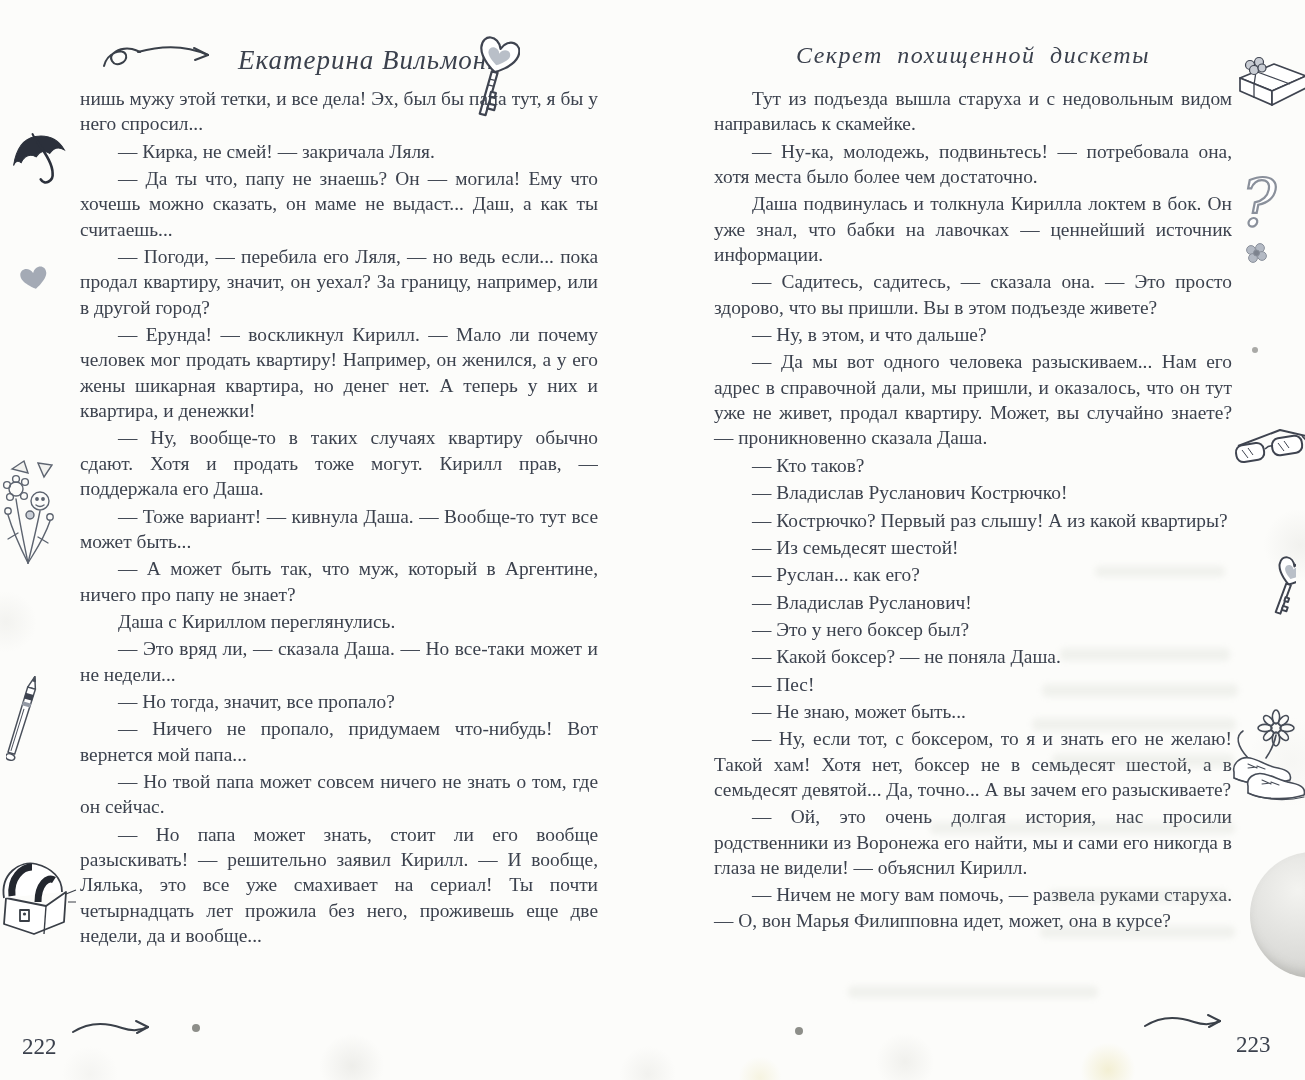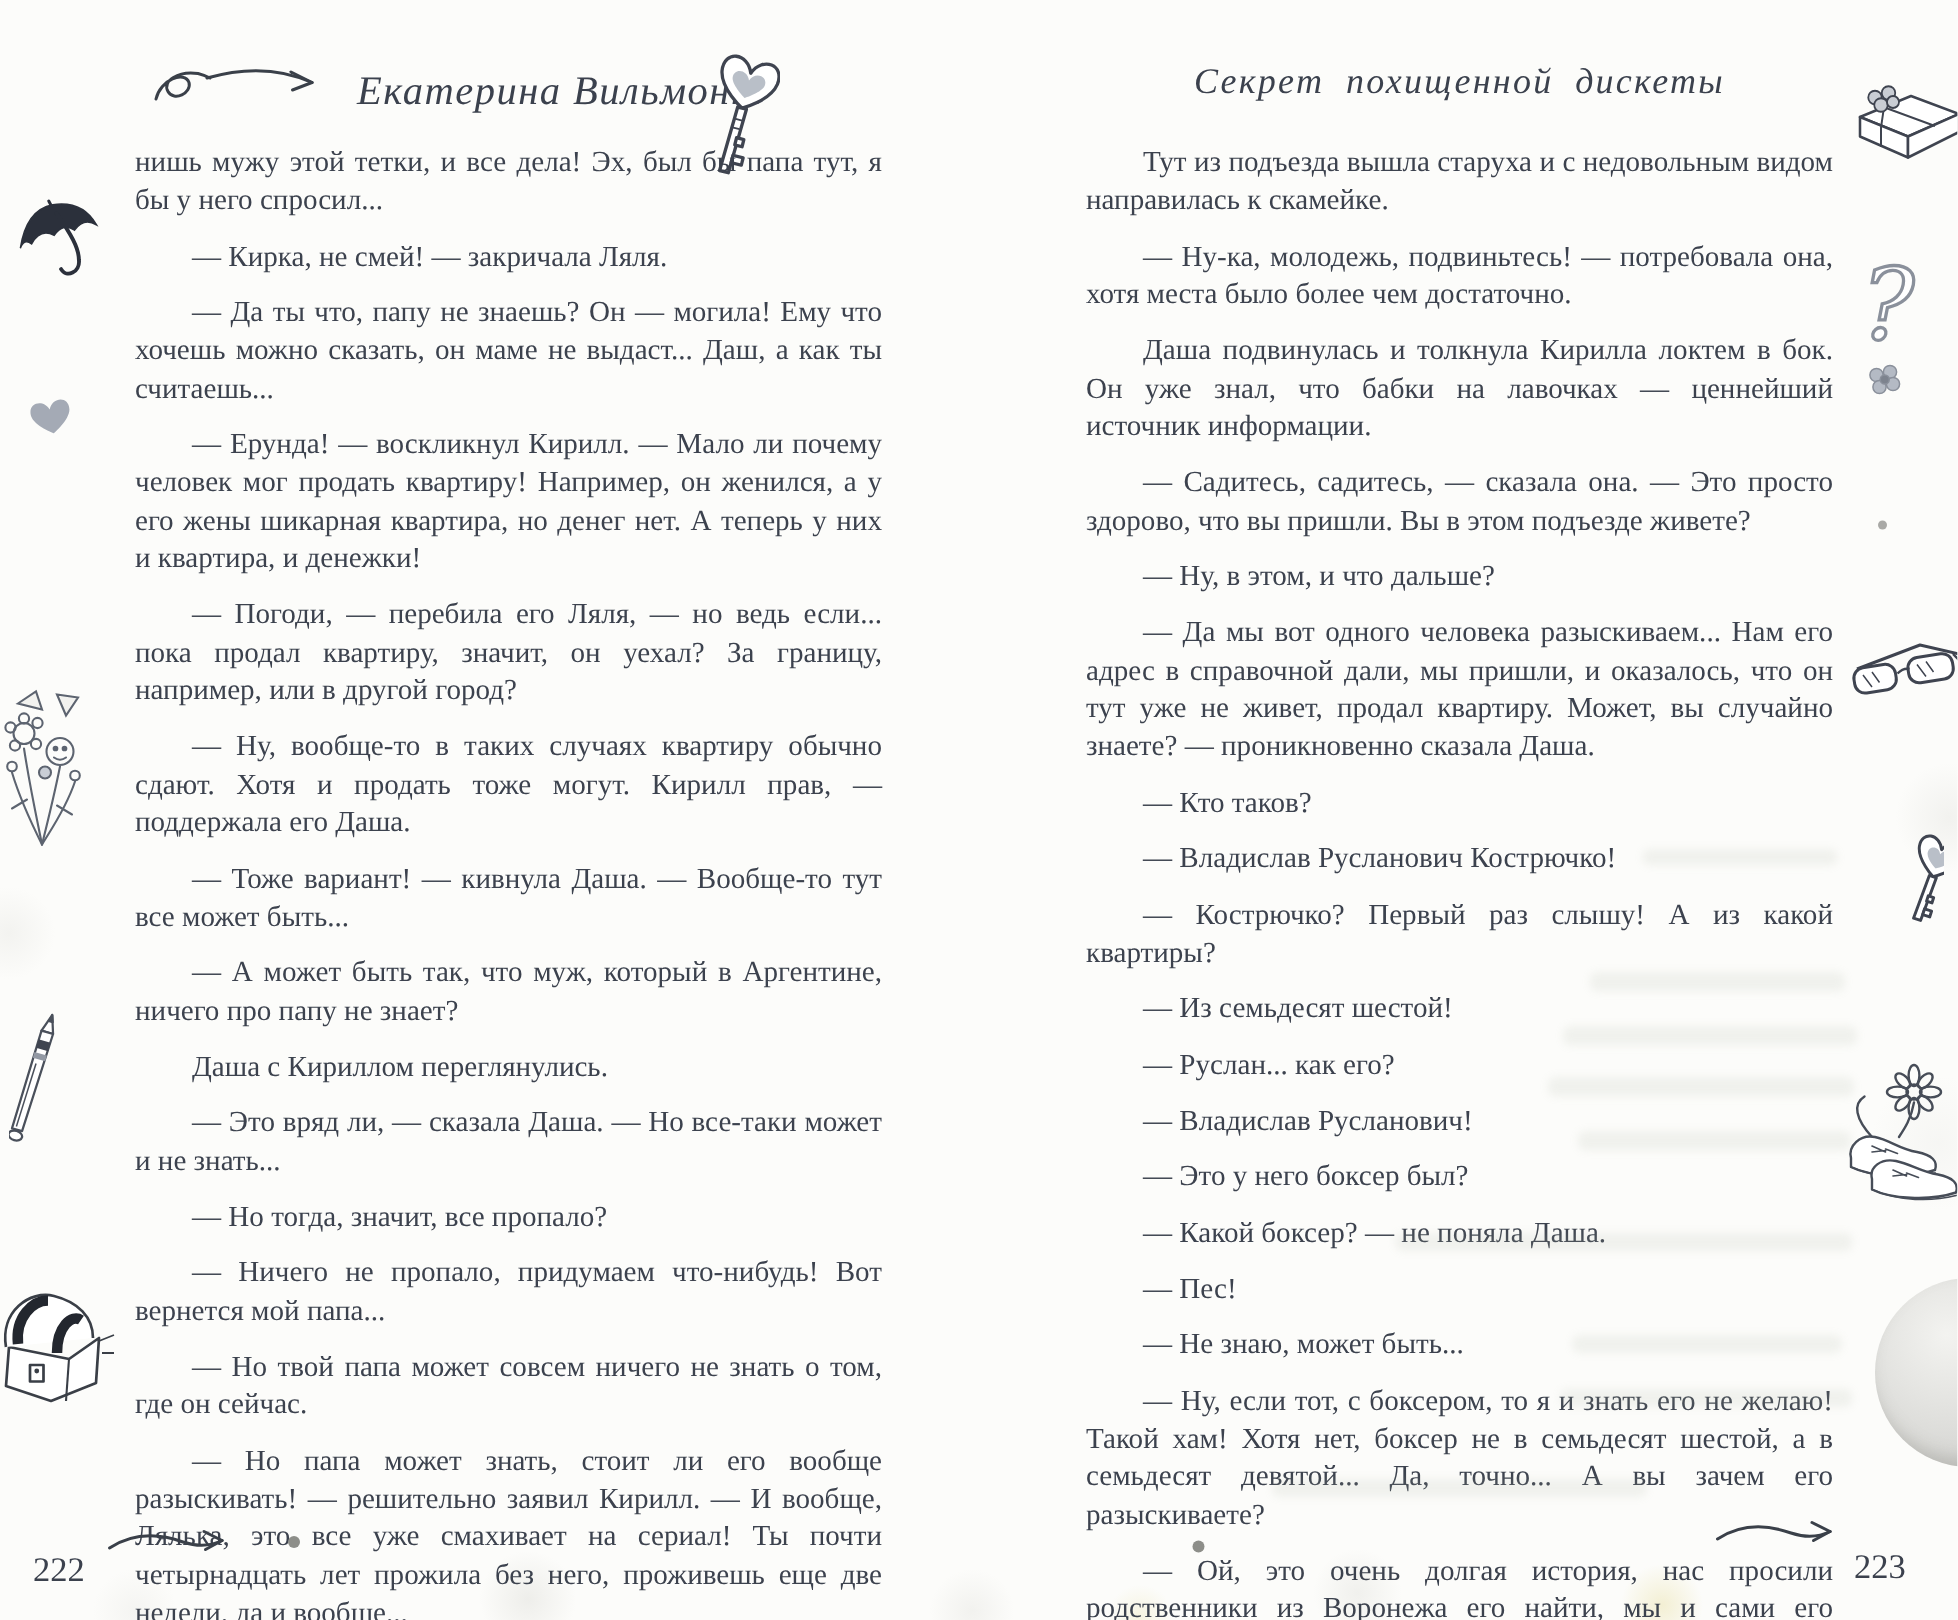--- a/index.html
+++ b/index.html
@@ -13,21 +13,21 @@
       radial-gradient(circle 42px at 905px 1062px, rgba(205,205,198,.25), rgba(205,205,198,0) 70%),
       radial-gradient(circle 38px at 1108px 1070px, rgba(228,218,148,.38), rgba(228,218,148,0) 72%),
       radial-gradient(circle 30px at 760px 1078px, rgba(228,218,148,.25), rgba(228,218,148,0) 72%),
       radial-gradient(circle 52px at 1300px 545px, rgba(210,210,204,.25), rgba(210,210,204,0) 70%),
       radial-gradient(circle 44px at 6px 622px, rgba(210,210,204,.22), rgba(210,210,204,0) 70%),
       radial-gradient(circle 64px at 1292px 762px, rgba(215,215,210,.16), rgba(215,215,210,0) 70%),
       radial-gradient(circle 40px at 90px 1074px, rgba(210,210,204,.18), rgba(210,210,204,0) 70%),
       #fcfcfa;
   }
   .text-block{position:absolute;top:84px;width:522px;font-size:19.4px;line-height:25.35px;text-align:justify;}
-  .text-block p{margin:12px;text-indent:38px;}
+  .text-block p{margin:2px;text-indent:38px;}
   .text-block p.noindent{text-indent:0;}
   .tb-left{left:78px;}
   .tb-right{left:712px;}
   .runhead-left{position:absolute;top:40px;left:96px;display:flex;align-items:center;gap:14px;}
   .author-name{font-style:italic;font-size:27px;letter-spacing:1px;color:#3b414d;}
   .runhead-right{position:absolute;top:42px;left:712px;width:522px;text-align:center;
     font-style:italic;font-size:24px;letter-spacing:1.5px;word-spacing:7px;color:#3b414d;}
   .folio{position:absolute;font-size:23px;color:#3b414d;margin-top:28px;}
   .folio-num-left{left:22px;top:1006px;}
   .folio-num-right{left:1236px;top:1004px;}
@@ -76,27 +76,27 @@
       </g>
     </svg>
   </span>
 
   <div class="runhead-right">Секрет похищенной дискеты</div>
 
   <div class="text-block tb-left">
     <p class="noindent">нишь мужу этой тетки, и все дела! Эх, был бы папа тут, я бы у него спросил...</p>
     <p>— Кирка, не смей! — закричала Ляля.</p>
     <p>— Да ты что, папу не знаешь? Он — могила! Ему что хочешь можно сказать, он маме не выдаст... Даш, а как ты считаешь...</p>
+    <p>— Погоди, — перебила его Ляля, — но ведь если... пока продал квартиру, значит, он уехал? За границу, например, или в другой город?</p>
     <p>— Ерунда! — воскликнул Кирилл. — Мало ли почему человек мог продать квартиру! Например, он женился, а у его жены шикарная квартира, но денег нет. А теперь у них и квартира, и денежки!</p>
-    <p>— Погоди, — перебила его Ляля, — но ведь если... пока продал квартиру, значит, он уехал? За границу, например, или в другой город?</p>
     <p>— Ну, вообще-то в таких случаях квартиру обычно сдают. Хотя и продать тоже могут. Кирилл прав, — поддержала его Даша.</p>
     <p>— Тоже вариант! — кивнула Даша. — Вообще-то тут все может быть...</p>
     <p>— А может быть так, что муж, который в Аргентине, ничего про папу не знает?</p>
     <p>Даша с Кириллом переглянулись.</p>
-    <p>— Это вряд ли, — сказала Даша. — Но все-таки может и не знать...</p>
+    <p>— Это вряд ли, — сказала Даша. — Но все-таки может и не недели...</p>
     <p>— Но тогда, значит, все пропало?</p>
     <p>— Ничего не пропало, придумаем что-нибудь! Вот вернется мой папа...</p>
     <p>— Но твой папа может совсем ничего не знать о том, где он сейчас.</p>
     <p>— Но папа может знать, стоит ли его вообще разыскивать! — решительно заявил Кирилл. — И вообще, Лялька, это все уже смахивает на сериал! Ты почти четырнадцать лет прожила без него, проживешь еще две недели, да и вообще...</p>
   </div>
 
   <div class="text-block tb-right">
     <p>Тут из подъезда вышла старуха и с недовольным видом направилась к скамейке.</p>
     <p>— Ну-ка, молодежь, подвиньтесь! — потребовала она, хотя места было более чем достаточно.</p>
     <p>Даша подвинулась и толкнула Кирилла локтем в бок. Он уже знал, что бабки на лавочках — ценнейший источник информации.</p>

